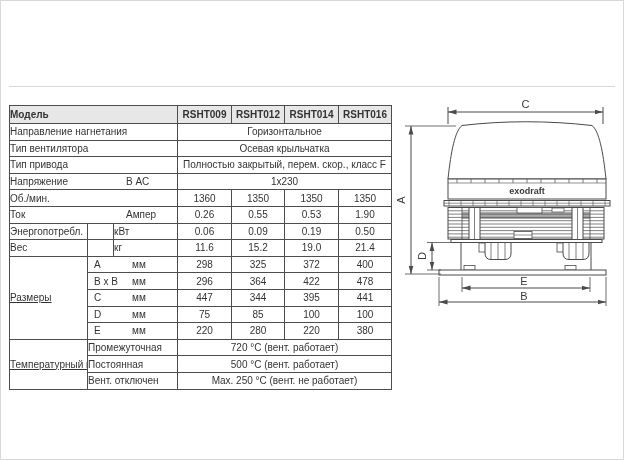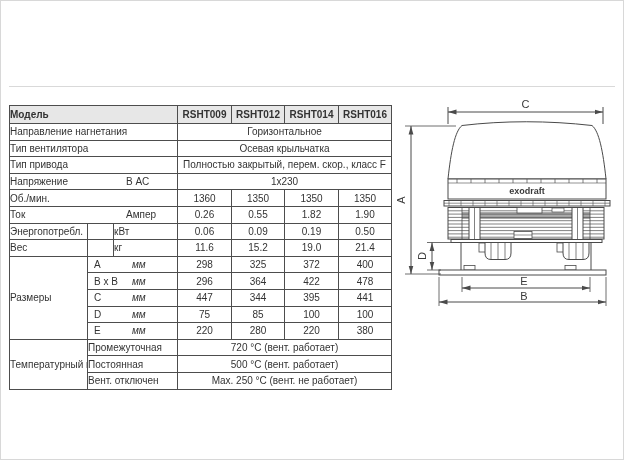--- a/index.html
+++ b/index.html
@@ -17,28 +17,28 @@
     font-size:10px;color:#333;
   }
   .spec td{
     border:1px solid #4d4d4d;height:15.6px;padding:0;
     vertical-align:middle;overflow:hidden;white-space:nowrap;
     line-height:1.1;
   }
   .spec tr.hdr td{background:#e7e7e7;font-weight:bold;height:17px;}
   .lbl{padding-left:5px;text-align:left;}
   .ctr{text-align:center;margin-top:36px;}
-  .topv{vertical-align:top;padding-top:2px;}
+  .topv{vertical-align:top;padding-top:2px;text-decoration:underline;}
   .wrap{white-space:normal;line-height:1.2;}
   .rel{position:relative;margin-left:19px;}
   .unitpos{position:absolute;left:116px;top:2px;}
   .unitcell{padding-left:12px;}
   .dc{display:flex;align-items:center;padding-left:6px;}
   .dc .dl{width:38px;}
-  .mm{font-style:italic;}
+  .mm{}
 
   svg text{font-family:"Liberation Sans",sans-serif;fill:#3a3a3a;}
   .dimlab{font-size:11px;}
   .brand{font-size:9px;font-weight:bold;}
 </style>
 </head>
 <body>
 
 <div class="canvas">
   <div class="toprule"></div>
@@ -93,21 +93,21 @@
         <td class="ctr">1350</td>
       </tr>
 
       <tr>
         <td colspan="3" class="lbl rel">
           <span>Ток</span>
           <span class="unitpos">Ампер</span>
         </td>
         <td class="ctr">0.26</td>
         <td class="ctr">0.55</td>
-        <td class="ctr">1.82</td>
+        <td class="ctr">0.53</td>
         <td class="ctr">1.90</td>
       </tr>
 
       <tr>
         <td class="lbl">Энергопотребл.</td>
         <td></td>
         <td class="unitcell">кВт</td>
         <td class="ctr">0.06</td>
         <td class="ctr">0.09</td>
         <td class="ctr">0.19</td>

